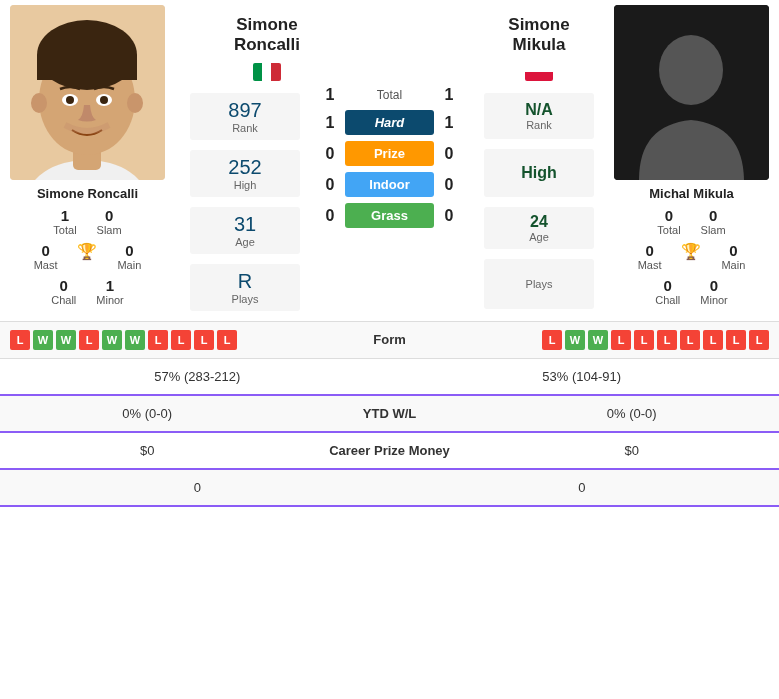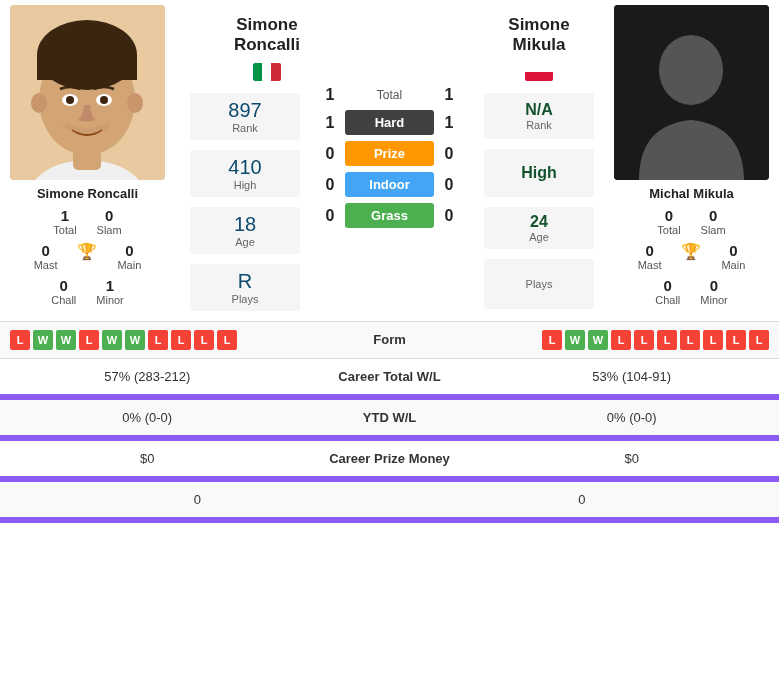--- a/index.html
+++ b/index.html
@@ -105,21 +105,21 @@
       padding: 5px 0;
       border: none;
       border-radius: 3px;
       color: #fff;
       font-weight: bold;
       font-size: 13px;
       text-align: center;
       cursor: default;
     }
 
-    .btn-hard { background: #404040; }
+    .btn-hard { background: #0c4a6e; font-style: italic; }
     .btn-clay { background: #FF9800; }
     .btn-indoor { background: #42A5F5; }
     .btn-grass { background: #4CAF50; }
 
     .flag {
       width: 28px;
       height: 18px;
       display: inline-block;
       border-radius: 2px;
       margin-bottom: 4px;
@@ -173,21 +173,21 @@
     .badge-l { background: #F44336; }
 
     
     .stats-table {
       width: 100%;
     }
 
     .stats-table-row {
       display: flex;
       align-items: center;
-      border-bottom: 6px solid #8b5cf6;
+      border-bottom: 2px solid #8b5cf6;
       padding: 10px 5px;
     }
 
     .stats-table-row:nth-child(even) {
       background: #f9f9f9;
     }
 
     .stats-cell-left {
       flex: 1;
       text-align: center;
@@ -397,25 +397,25 @@
           <span>Simone</span><br>
           <span>Roncalli</span>
         </div>
         <div class="flag flag-it" style="margin:4px auto;"></div>
       </div>
       <div class="center-block">
         <div class="center-block-val">897</div>
         <div class="center-block-lbl">Rank</div>
       </div>
       <div class="center-block">
-        <div class="center-block-val">410</div>
+        <div class="center-block-val">252</div>
         <div class="center-block-lbl">High</div>
       </div>
       <div class="center-block">
-        <div class="center-block-val">18</div>
+        <div class="center-block-val">31</div>
         <div class="center-block-lbl">Age</div>
       </div>
       <div class="center-block">
         <div class="center-block-val">R</div>
         <div class="center-block-lbl">Plays</div>
       </div>
     </div>
 
     <div class="col-middle">
 
@@ -549,21 +549,20 @@
         <div class="badge badge-l">L</div>
         <div class="badge badge-l">L</div>
         <div class="badge badge-l">L</div>
         <div class="badge badge-l">L</div>
       </div>
   </div>
 
   <div class="stats-table" id="stats-table">
   <div class="stats-table-row">
     <div class="stats-cell-left">57% (283-212)</div>
-    <div class="stats-cell-mid"><strong>Career Total W/L</strong></div>
     <div class="stats-cell-right">53% (104-91)</div>
   </div>
       <div class="stats-table-row">
     <div class="stats-cell-left">0% (0-0)</div>
     <div class="stats-cell-mid"><strong>YTD W/L</strong></div>
     <div class="stats-cell-right">0% (0-0)</div>
   </div>
       <div class="stats-table-row">
     <div class="stats-cell-left">$0</div>
     <div class="stats-cell-mid"><strong>Career Prize Money</strong></div>

